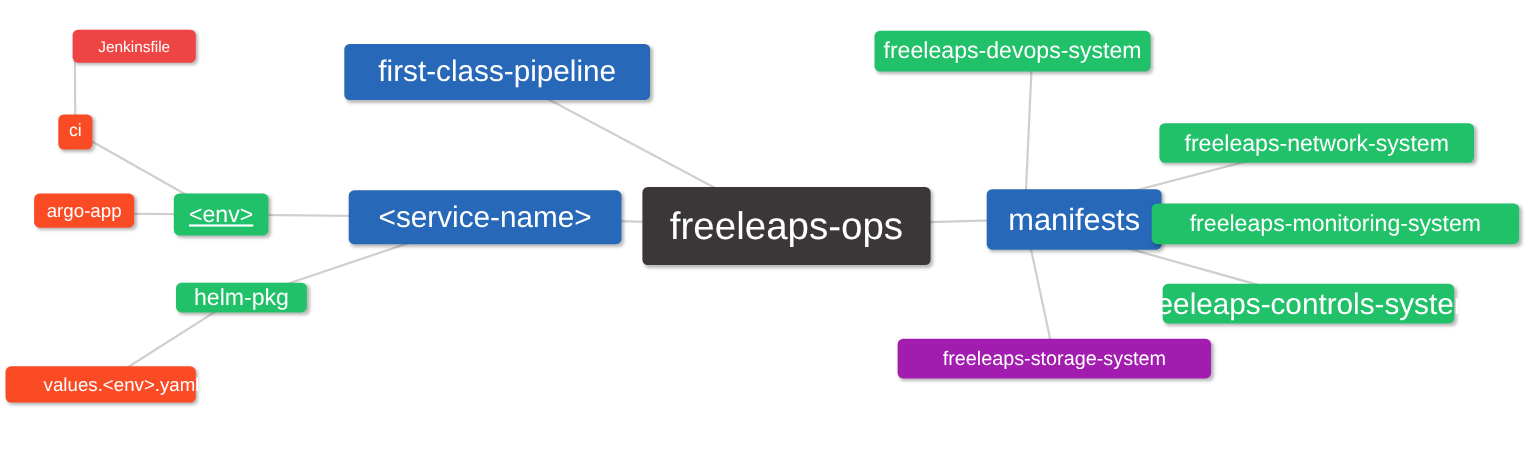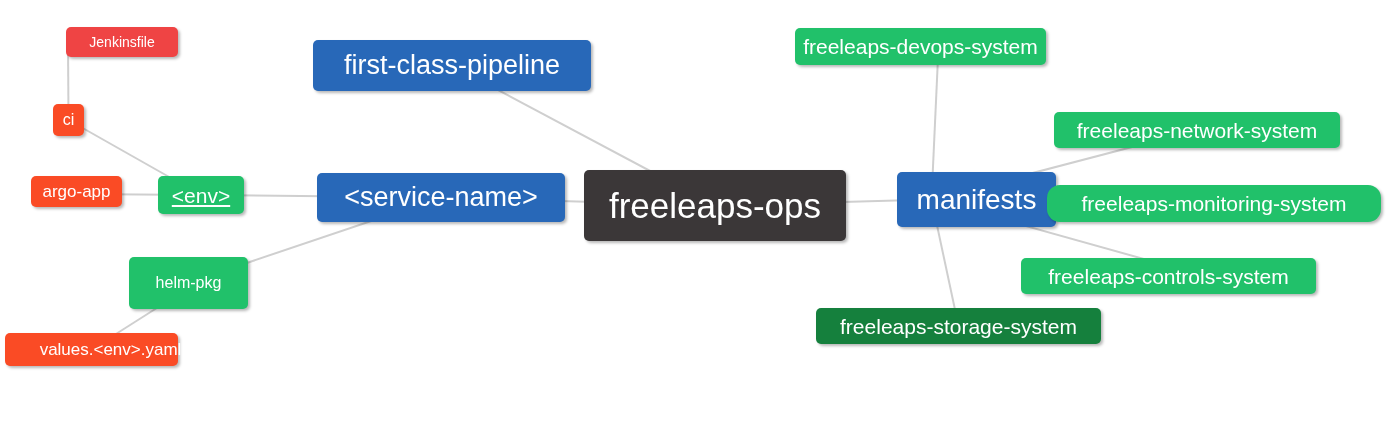--- a/index.html
+++ b/index.html
@@ -44,24 +44,24 @@
       <line x1="931.5" y1="199.5" x2="1214" y2="203.5" stroke="#cfcfcf" stroke-width="2"></line>
       <line x1="931.5" y1="199.5" x2="1204.5" y2="276" stroke="#cfcfcf" stroke-width="2"></line>
       <line x1="931.5" y1="199.5" x2="958.5" y2="326" stroke="#cfcfcf" stroke-width="2"></line>
     </svg>
   <div class="node-layer">
       <div class="node" style="left: 584px; top: 170px; width: 262px; height: 71px; background: rgb(59, 55, 56); font-size: 35px;">freeleaps-ops</div>
       <div class="node" style="left: 313px; top: 40px; width: 278px; height: 51px; background: rgb(40, 104, 184); font-size: 27px;">first-class-pipeline</div>
       <div class="node" style="left: 317px; top: 173px; width: 248px; height: 49px; background: rgb(40, 104, 184); font-size: 27px;">&lt;service-name&gt;</div>
       <div class="node" style="left: 852px; top: 172px; width: 159px; height: 55px; background: rgb(40, 104, 184); font-size: 28px; margin-left: 45px;">manifests</div>
       <div class="node" style="left: 158px; top: 176px; width: 86px; height: 38px; background: rgb(33, 193, 106); font-size: 21px; text-decoration: underline;">&lt;env&gt;</div>
-      <div class="node" style="left: 129px; top: 257px; width: 119px; height: 52px; background: rgb(33, 193, 106); font-size: 16px;">helm-pkg</div>
+      <div class="node" style="left: 160px; top: 257px; width: 119px; height: 27px; background: rgb(33, 193, 106); font-size: 21px;">helm-pkg</div>
       <div class="node" style="left: 53px; top: 104px; width: 31px; height: 32px; background: rgb(250, 75, 37); font-size: 16px;">ci</div>
       <div class="node" style="left: 31px; top: 176px; width: 91px; height: 31px; background: rgb(250, 75, 37); font-size: 17px;">argo-app</div>
       <div class="node" style="left: 5px; top: 333px; width: 173px; height: 33px; background: rgb(250, 75, 37); font-size: 17px; padding-left: 38px;">values.&lt;env&gt;.yaml</div>
       <div class="node" style="left: 20px; top: 27px; width: 112px; height: 30px; background: #ef4444; font-size: 14px; margin-left: 46px;">Jenkinsfile</div>
       <div class="node" style="left: 795px; top: 28px; width: 251px; height: 37px; background: rgb(33, 193, 106); font-size: 21px;">freeleaps-devops-system</div>
       <div class="node" style="left: 1054px; top: 112px; width: 286px; height: 36px; background: rgb(33, 193, 106); font-size: 21px;">freeleaps-network-system</div>
-      <div class="node" style="left: 1047px; top: 185px; width: 334px; height: 37px; background: rgb(33, 193, 106); font-size: 21px; border-radius: 13px;">freeleaps-monitoring-system</div>
-      <div class="node" style="left: 1021px; top: 258px; width: 295px; height: 36px; background: rgb(33, 193, 106); font-size: 21px;">freeleaps-controls-system</div>
-      <div class="node" style="left: 816px; top: 308px; width: 285px; height: 36px; background: #15803d; font-size: 21px;">freeleaps-storage-system</div>
+      <div class="node" style="left: 1047px; top: 185px; width: 334px; height: 37px; background: rgb(33, 193, 106); font-size: 21px;">freeleaps-monitoring-system</div>
+      <div class="node" style="left: 1057px; top: 258px; width: 265px; height: 36px; background: rgb(33, 193, 106); font-size: 27px;">freeleaps-controls-system</div>
+      <div class="node" style="left: 816px; top: 308px; width: 285px; height: 36px; background: #a21caf; font-size: 18px;">freeleaps-storage-system</div>
     </div>
 </div>
 
 </body></html>

